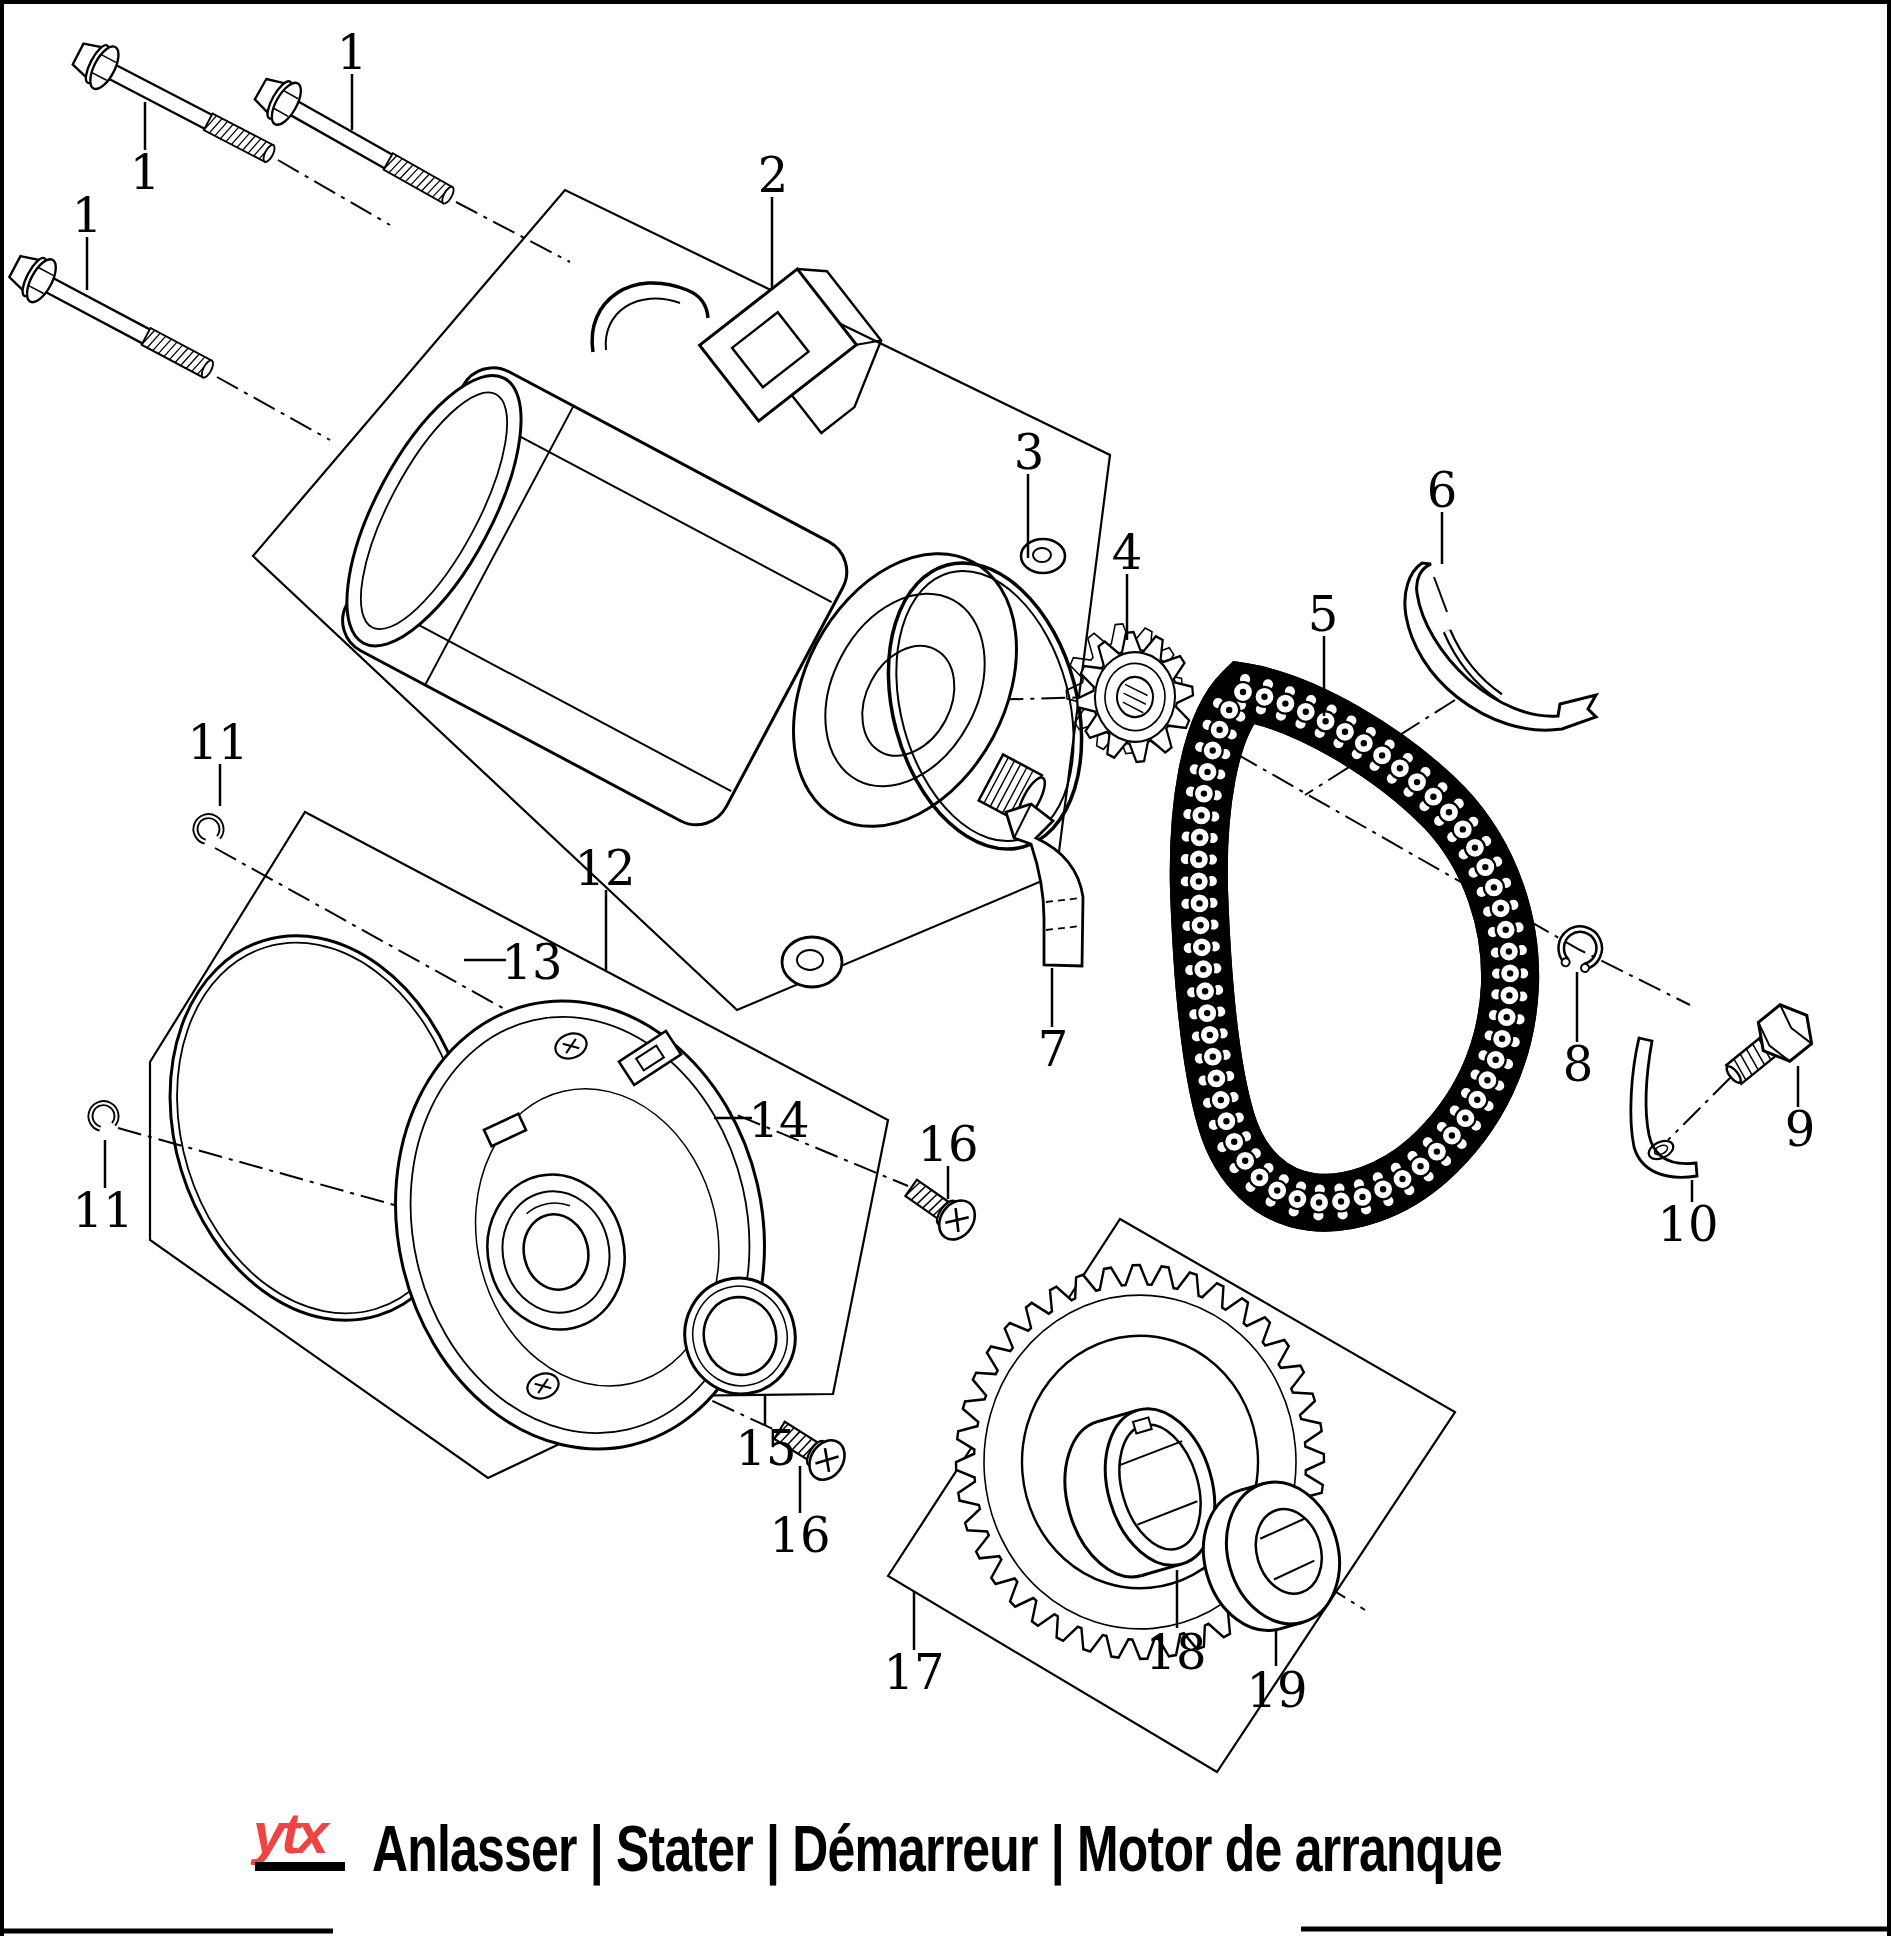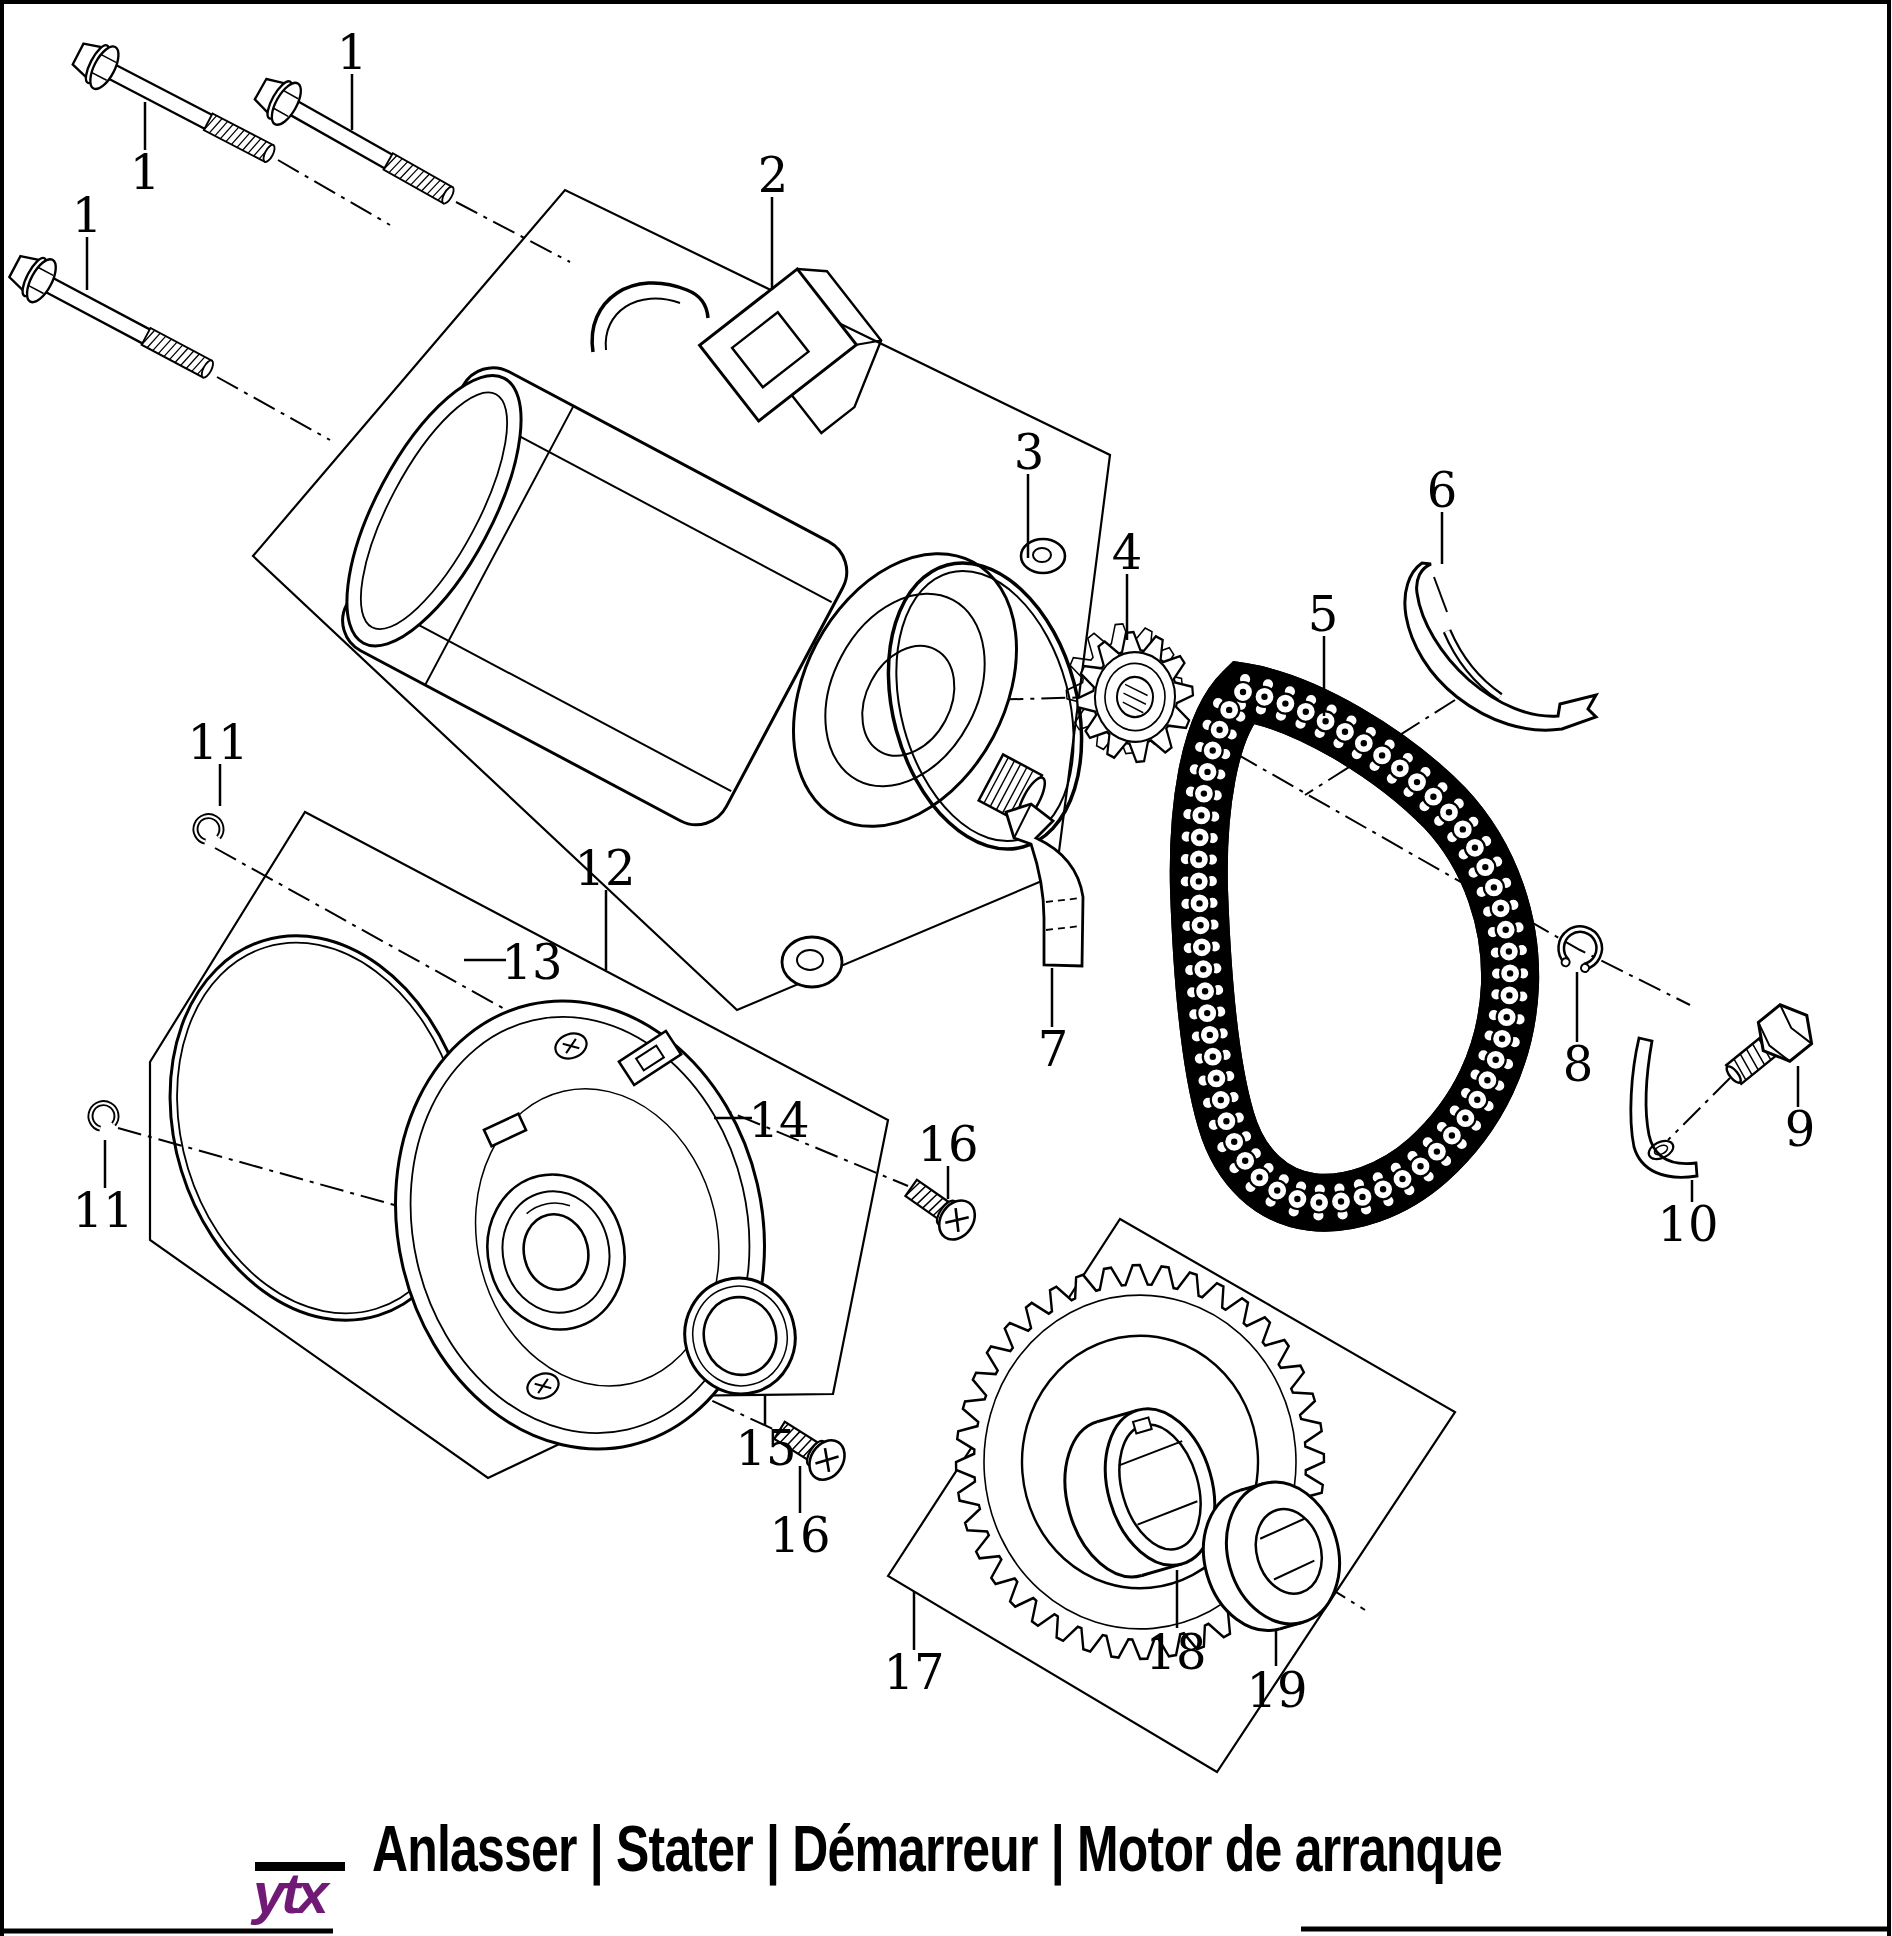--- a/index.html
+++ b/index.html
@@ -5,22 +5,22 @@
   html,body{margin:0;padding:0;background:#888;}
   .page{
     position:relative;width:1892px;height:1936px;background:#ffffff;
     font-family:"Liberation Sans",sans-serif;overflow:hidden;
   }
   svg{position:absolute;left:0;top:0;}
   .callout{font-family:"DejaVu Serif",serif;font-size:48px;fill:#000;}
   .pw{fill:#ffffff;stroke:#000;}
   .ln{fill:none;stroke:#000;}
   .footer-logo{
-    position:absolute;left:253px;top:1864px;width:110px;
-    font-size:58px;font-weight:bold;font-style:italic;color:#701a75;
+    position:absolute;left:253px;top:1804px;width:110px;
+    font-size:58px;font-weight:bold;font-style:italic;color:#ef4444;
     letter-spacing:-4px;line-height:1.0;
   }
   .footer-logo-bar{position:absolute;left:255px;top:1862px;width:90px;height:9px;background:#000;}
   .footer-title{
     position:absolute;left:372px;top:1812px;white-space:nowrap;
     font-size:64px;font-weight:bold;color:#000;letter-spacing:-1px;
     transform:scaleX(0.78);transform-origin:left center;
   }
 </style>
 </head>

